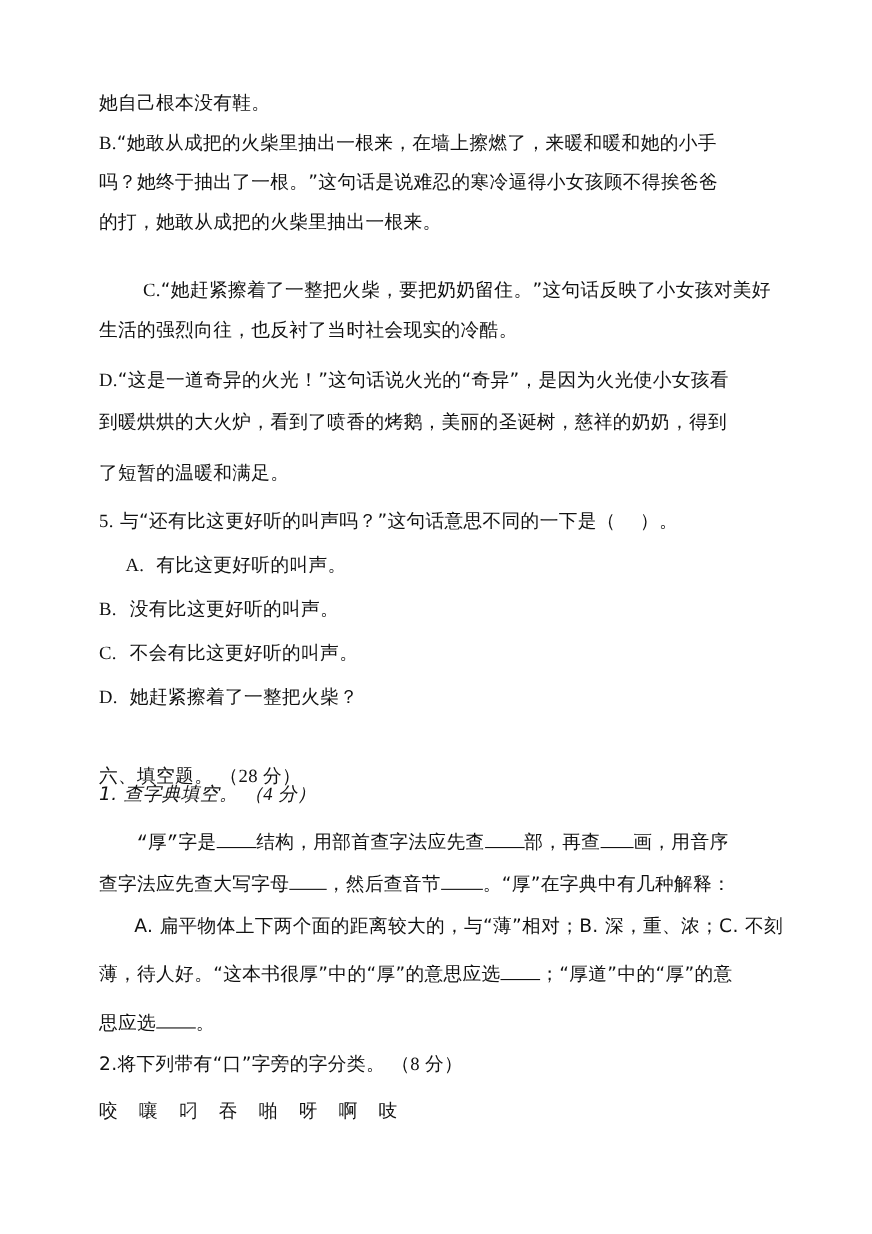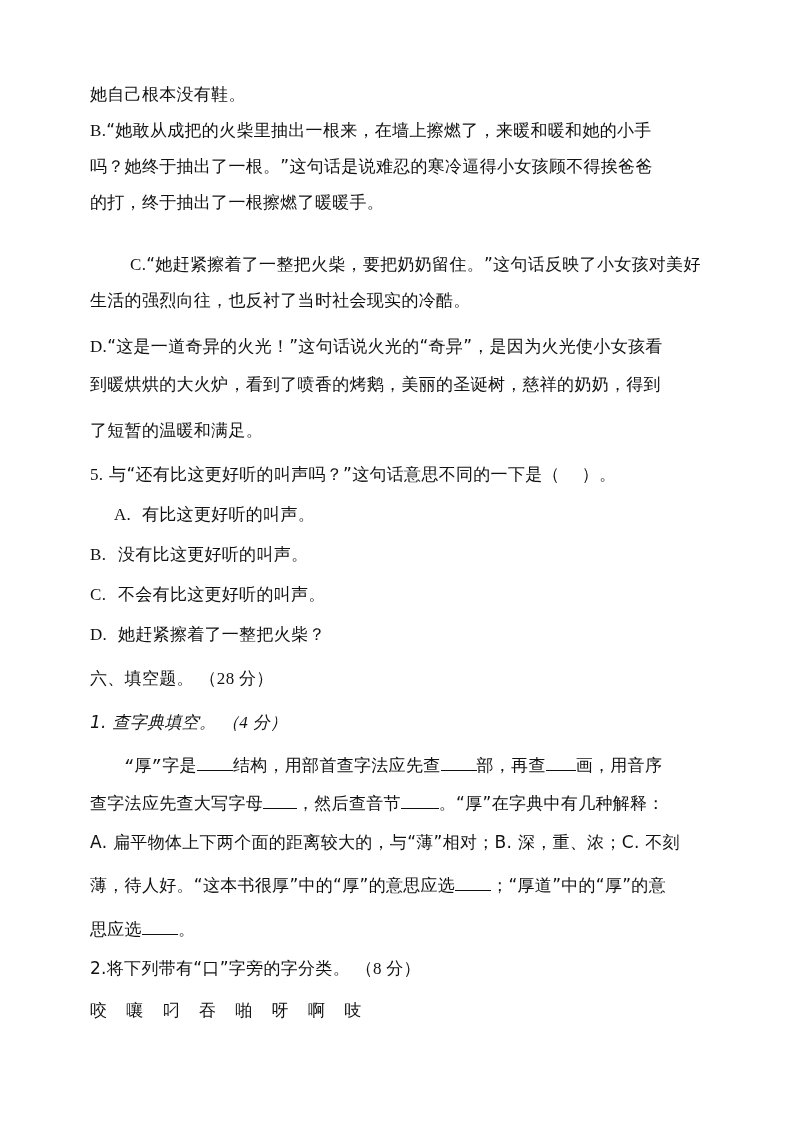--- a/index.html
+++ b/index.html
@@ -58,21 +58,21 @@
 <body>
 
 <div class="page">
 
   <p class="line" style="position:absolute; top:0;">她自己根本没有鞋。</p>
 
   <p class="line" style="position:absolute; top:36px;">
     <span class="latin">B.</span><span>“她敢从成把的火柴里抽出一根来，在墙上擦燃了，来暖和暖和她的小手</span>
   </p>
   <p class="line" style="position:absolute; top:72px;">吗？她终于抽出了一根。”这句话是说难忍的寒冷逼得小女孩顾不得挨爸爸</p>
-  <p class="line" style="position:absolute; top:108px;">的打，终于抽出了一根擦燃了暖暖手。</p>
+  <p class="line" style="position:absolute; top:108px;">的打，她敢从成把的火柴里抽出一根来。</p>
 
   <p class="line" style="position:absolute; top:170px;margin-left:40px;">
     <span class="latin">C.</span><span>“她赶紧擦着了一整把火柴，要把奶奶留住。”这句话反映了小女孩对美好</span>
   </p>
   <p class="line" style="position:absolute; top:206px;">生活的强烈向往，也反衬了当时社会现实的冷酷。</p>
 
   <p class="line" style="position:absolute; top:252px;">
     <span class="latin">D.</span><span>“这是一道奇异的火光！”这句话说火光的“奇异”，是因为火光使小女孩看</span>
   </p>
   <p class="line" style="position:absolute; top:290px;">到暖烘烘的大火炉，看到了喷香的烤鹅，美丽的圣诞树，慈祥的奶奶，得到</p>
@@ -88,39 +88,39 @@
   <p class="line" style="position:absolute; top:460px;">
     <span class="opt-label">B.</span><span>没有比这更好听的叫声。</span>
   </p>
   <p class="line" style="position:absolute; top:500px;">
     <span class="opt-label">C.</span><span>不会有比这更好听的叫声。</span>
   </p>
   <p class="line" style="position:absolute; top:540px;">
     <span class="opt-label">D.</span><span>她赶紧擦着了一整把火柴？</span>
   </p>
 
-  <p class="line" style="position:absolute; top:584px;">
+  <p class="line" style="position:absolute; top:612px;">
     <span>六、填空题。</span>
     <span class="latin">（28 分）</span>
   </p>
 
   <p class="line" style="position:absolute; top:628px;font-style:italic;">
     <span>1. 查字典填空。</span>
     <span class="latin">（4 分）</span>
   </p>
 
   <p class="line indent" style="position:absolute; top:670px;font-family:Liberation Mono, monospace;">
     <span>“厚”字是</span><span class="blank" style="width:36px;"></span><span>结构，用部首查字法应先查</span><span class="blank" style="width:36px;"></span><span>部，再查</span><span class="blank" style="width:30px;"></span><span>画，用音序</span>
   </p>
 
   <p class="line" style="position:absolute; top:708px;">
     <span>查字法应先查大写字母</span><span class="blank" style="width:34px;"></span><span>，然后查音节</span><span class="blank" style="width:38px;"></span><span>。“厚”在字典中有几种解释：</span>
   </p>
 
-  <p class="line" style="position:absolute; top:748px;">A. 扁平物体上下两个面的距离较大的，与“薄”相对；B. 深，重、浓；C. 不刻</p>
+  <p class="line" style="position:absolute; top:748px;margin-left:32px;">A. 扁平物体上下两个面的距离较大的，与“薄”相对；B. 深，重、浓；C. 不刻</p>
 
   <p class="line" style="position:absolute; top:790px;">
     <span>薄，待人好。“这本书很厚”中的“厚”的意思应选</span><span class="blank" style="width:36px;"></span><span>；“厚道”中的“厚”的意</span>
   </p>
 
   <p class="line" style="position:absolute; top:834px;">
     <span>思应选</span><span class="blank" style="width:36px;"></span><span>。</span>
   </p>
 
   <p class="line" style="position:absolute; top:874px;text-align:center;">

